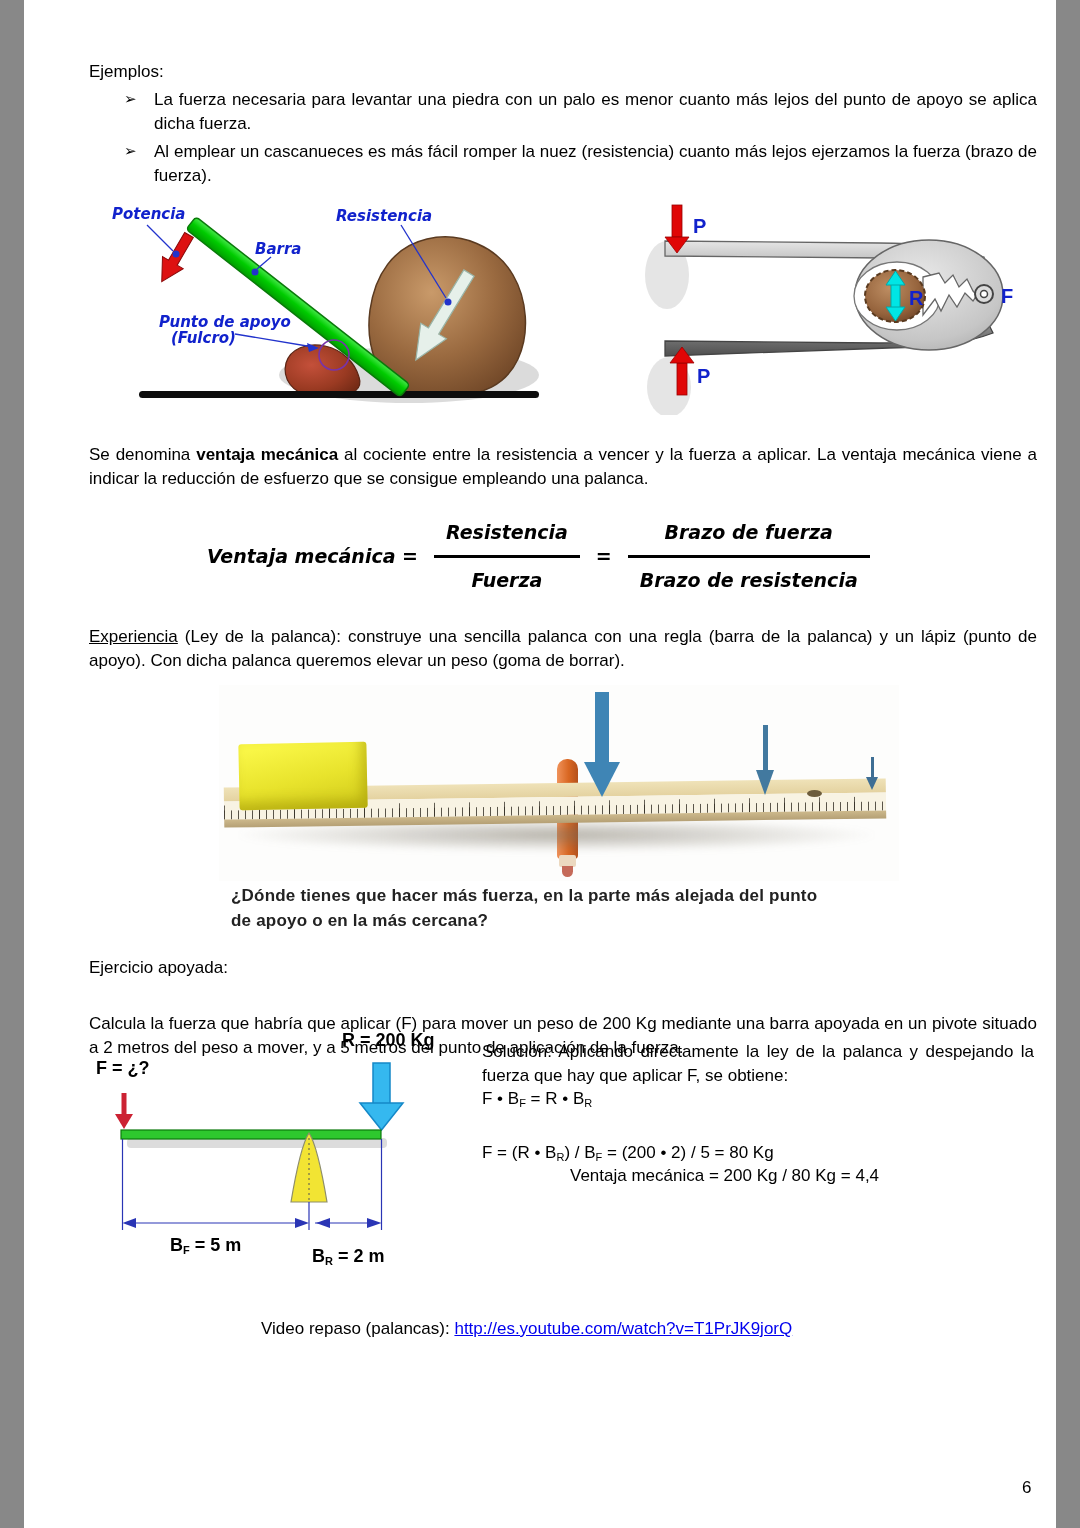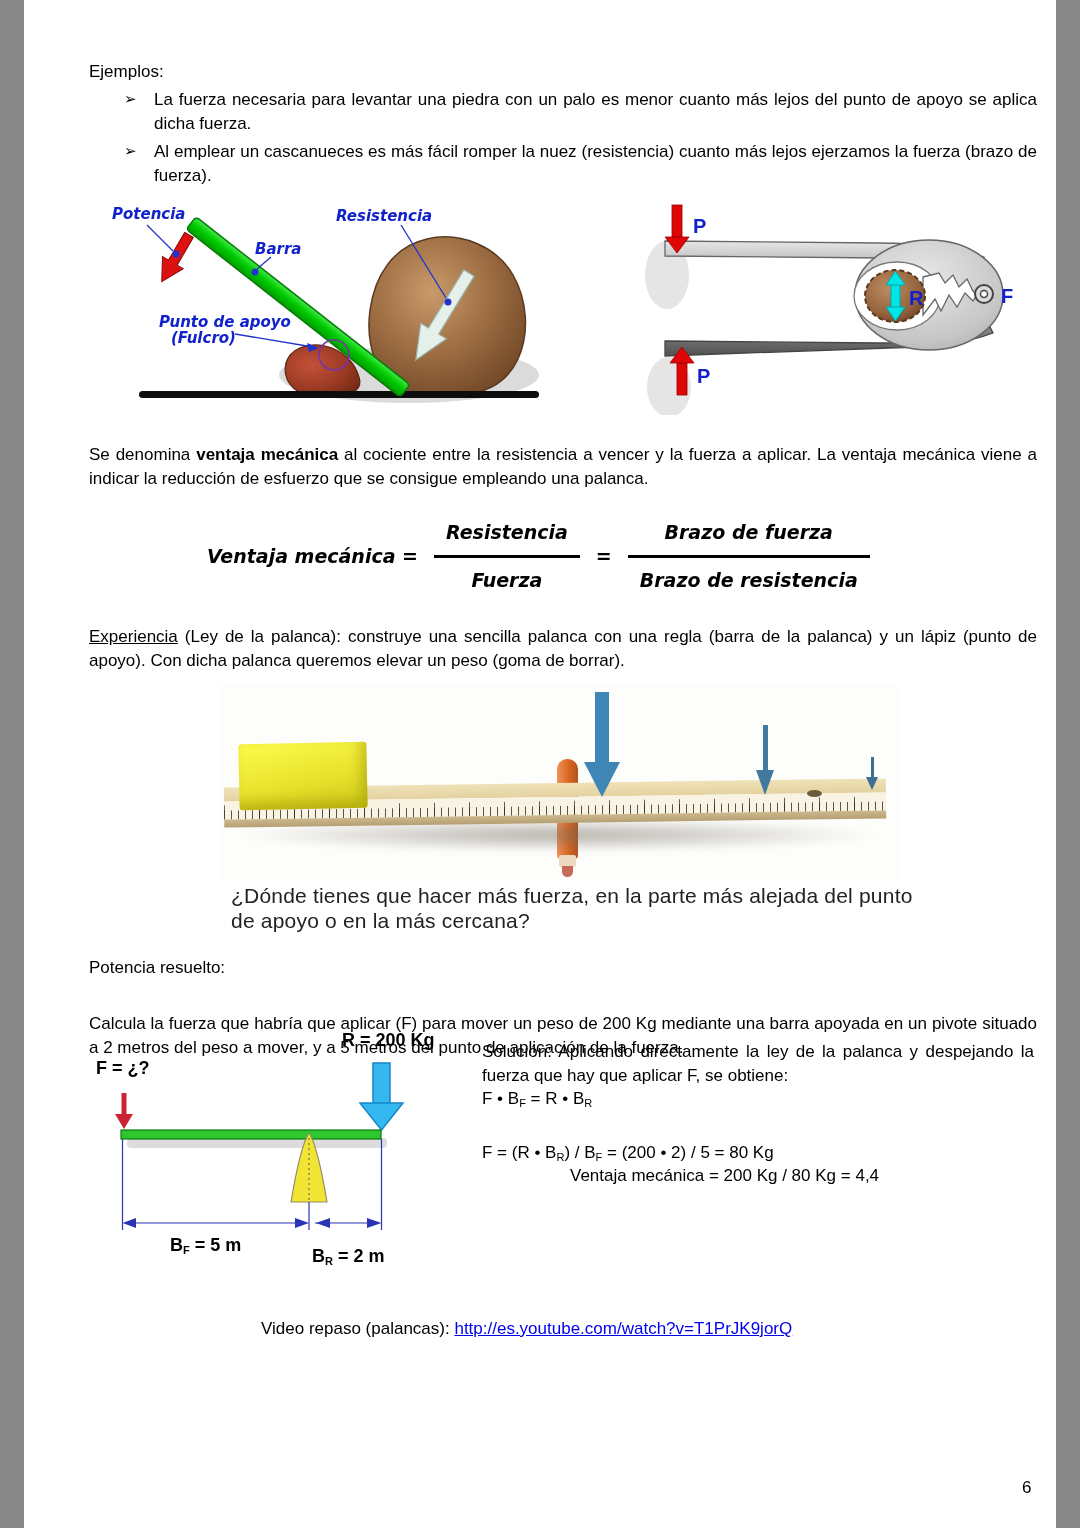--- a/index.html
+++ b/index.html
@@ -35,21 +35,21 @@
       transform:rotate(-1.2deg);background:linear-gradient(168deg,#f9f646 10%,#e8e32c 55%,#cfc91a);
       box-shadow:inset -6px -8px 12px rgba(150,140,0,.45);}
   .pencil{position:absolute;left:338px;top:74px;width:21px;height:100px;border-radius:10px 10px 4px 4px;
       background:linear-gradient(90deg,#f0925a,#d96722 55%,#b5511c);}
   .pencil-wood{position:absolute;left:340px;top:170px;width:17px;height:12px;background:#ecd9c0;border-radius:2px;}
   .pencil-tip{position:absolute;left:343px;top:181px;width:11px;height:11px;background:#c56a59;border-radius:0 0 6px 6px;}
   .barrow{position:absolute;}
   .barrow .shaft{position:absolute;}
   .barrow .head{position:absolute;width:0;height:0;}
   .hole{position:absolute;left:588px;top:105px;width:15px;height:7px;background:#6c5c3d;border-radius:50%;}
-  .caption{position:absolute;font-size:21px;line-height:25px;font-weight:400;color:#222;letter-spacing:.2px;}
+  .caption{position:absolute;font-size:17px;line-height:25px;font-weight:700;color:#222;letter-spacing:.2px;}
   
   .diag-label{position:absolute;font-weight:bold;font-size:18px;line-height:20px;}
   .fig-label{font-family:"DejaVu Sans",sans-serif;font-weight:bold;font-style:italic;}
   .link{color:#0000ee;text-decoration:underline;}
   .pagenum{position:absolute;left:998px;top:1476px;font-size:17px;}
 </style>
 </head>
 <body>
 
 <div class="page">
@@ -209,21 +209,21 @@
       <div class="head" style="left:0;top:45px;border-left:9px solid transparent;border-right:9px solid transparent;border-top:25px solid #42799f;"></div>
     </div>
     <div class="barrow" style="left:647px;top:72px;width:12px;height:33px;">
       <div class="shaft" style="left:4.5px;top:0;width:3px;height:20px;background:#3e6e94;"></div>
       <div class="head" style="left:0;top:20px;border-left:6px solid transparent;border-right:6px solid transparent;border-top:13px solid #3e6e94;"></div>
     </div>
   </div>
   <div class="caption" style="left:207px;top:883px;">¿Dónde tienes que hacer más fuerza, en la parte más alejada del punto</div>
   <div class="caption" style="left:207px;top:908px;">de apoyo o en la más cercana?</div>
 
-  <div class="abs" style="left:65px;top:956px;">Potencia resuelto:</div>
+  <div class="abs" style="left:65px;top:956px;">Ejercicio apoyada:</div>
   <p class="abs just" style="left:65px;top:980px;width:948px;margin-top:32px;">Calcula la fuerza que habría que aplicar (F) para mover un peso de 200 Kg mediante una barra apoyada en un pivote situado a 2 metros del peso a mover, y a 5 metros del punto de aplicación de la fuerza.</p>
 
   <div class="abs" style="left:70px;top:1030px;width:365px;height:245px;">
     <svg width="365" height="245" viewBox="0 0 365 245" style="position:absolute;left:0;top:0;">
       <rect x="33" y="108" width="260" height="10" rx="4" fill="#9a9a9a" opacity="0.35"></rect>
       <g fill="#cc2233">
         <rect x="27.5" y="63" width="5" height="22"></rect>
         <path d="M21,84 L39,84 L30,99 Z"></path>
       </g>
       <g fill="#35b8ef" stroke="#1488c8" stroke-width="1.5">

